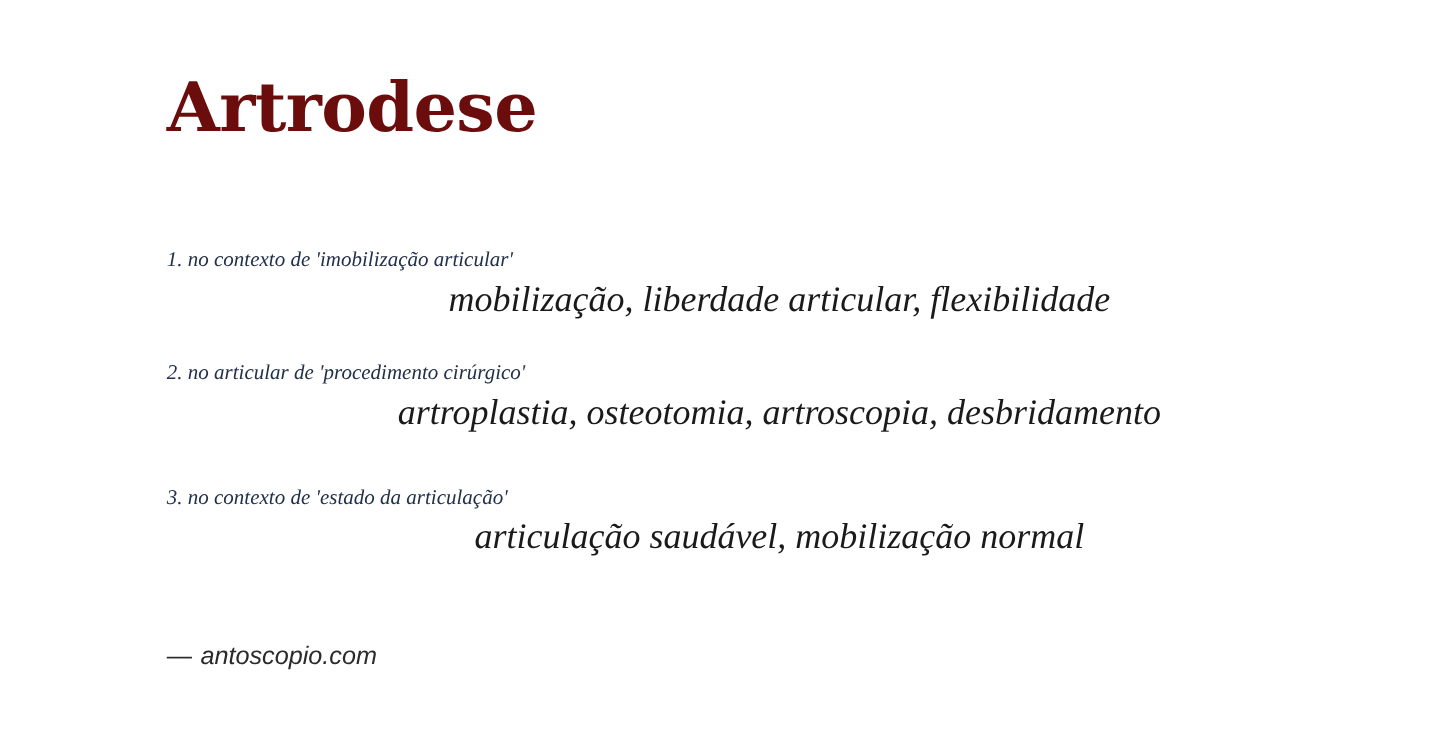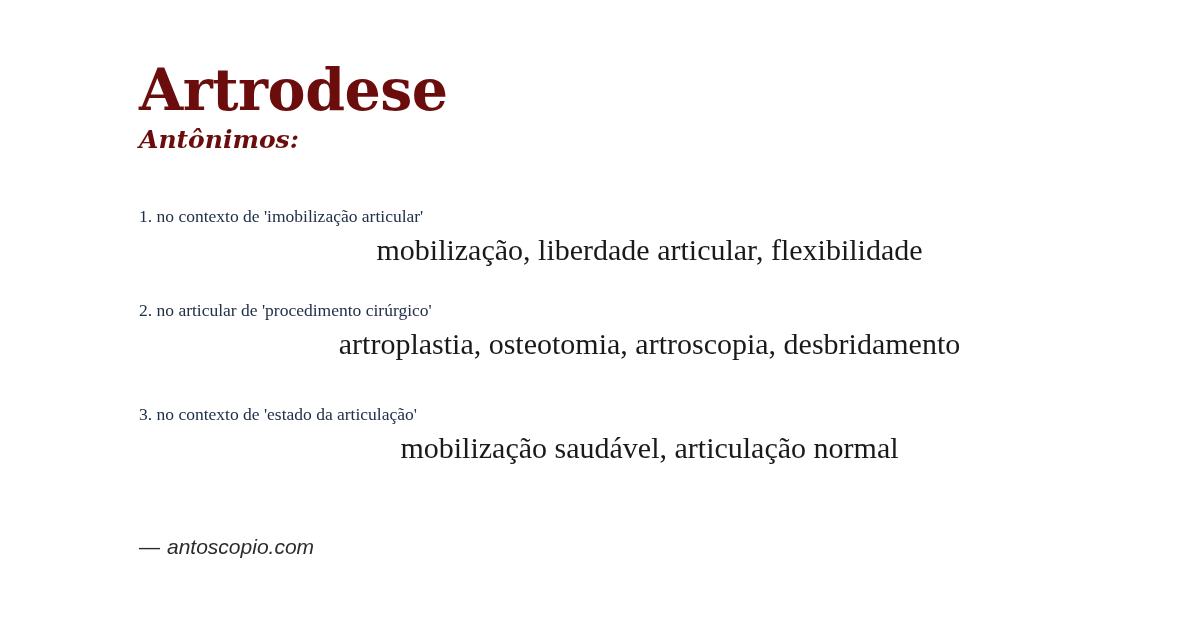--- a/index.html
+++ b/index.html
@@ -61,20 +61,21 @@
     top: 205px;
     right: 40px;
     list-style: none;
     margin: 0;
     padding: 0;
   }
 
   .sense-item {
     margin: 0 0 30px 0;
     padding: 0;
+    font-style: italic;
   }
   .sense-item:last-child {
     margin-bottom: 0;
     margin-top: 40px;
   }
 
   .sense-context {
     font-family: "Liberation Serif", "DejaVu Serif", serif;
     font-size: 17.5px;
     font-weight: 400;
@@ -115,21 +116,20 @@
     margin-right: 7px;
   }
 </style>
 </head>
 <body>
 
 <div class="card">
 
   <div class="header">
     <h1 class="word-title">Artrodese</h1>
-    <div class="section-label">Antônimos:</div>
   </div>
 
   <ul class="sense-list">
 
     <li class="sense-item">
       <div class="sense-context">
         <span class="sense-number">1.</span>
         <span>no contexto de 'imobilização articular'</span>
       </div>
       <div class="sense-answer">mobilização, liberdade articular, flexibilidade</div>
@@ -141,21 +141,21 @@
         <span>no articular de 'procedimento cirúrgico'</span>
       </div>
       <div class="sense-answer">artroplastia, osteotomia, artroscopia, desbridamento</div>
     </li>
 
     <li class="sense-item">
       <div class="sense-context">
         <span class="sense-number">3.</span>
         <span>no contexto de 'estado da articulação'</span>
       </div>
-      <div class="sense-answer">mobilização saudável, articulação normal</div>
+      <div class="sense-answer">articulação saudável, mobilização normal</div>
     </li>
 
   </ul>
 
   <div class="source-line">
     <span class="em-dash">—</span><span>antoscopio.com</span>
   </div>
 
 </div>
 

